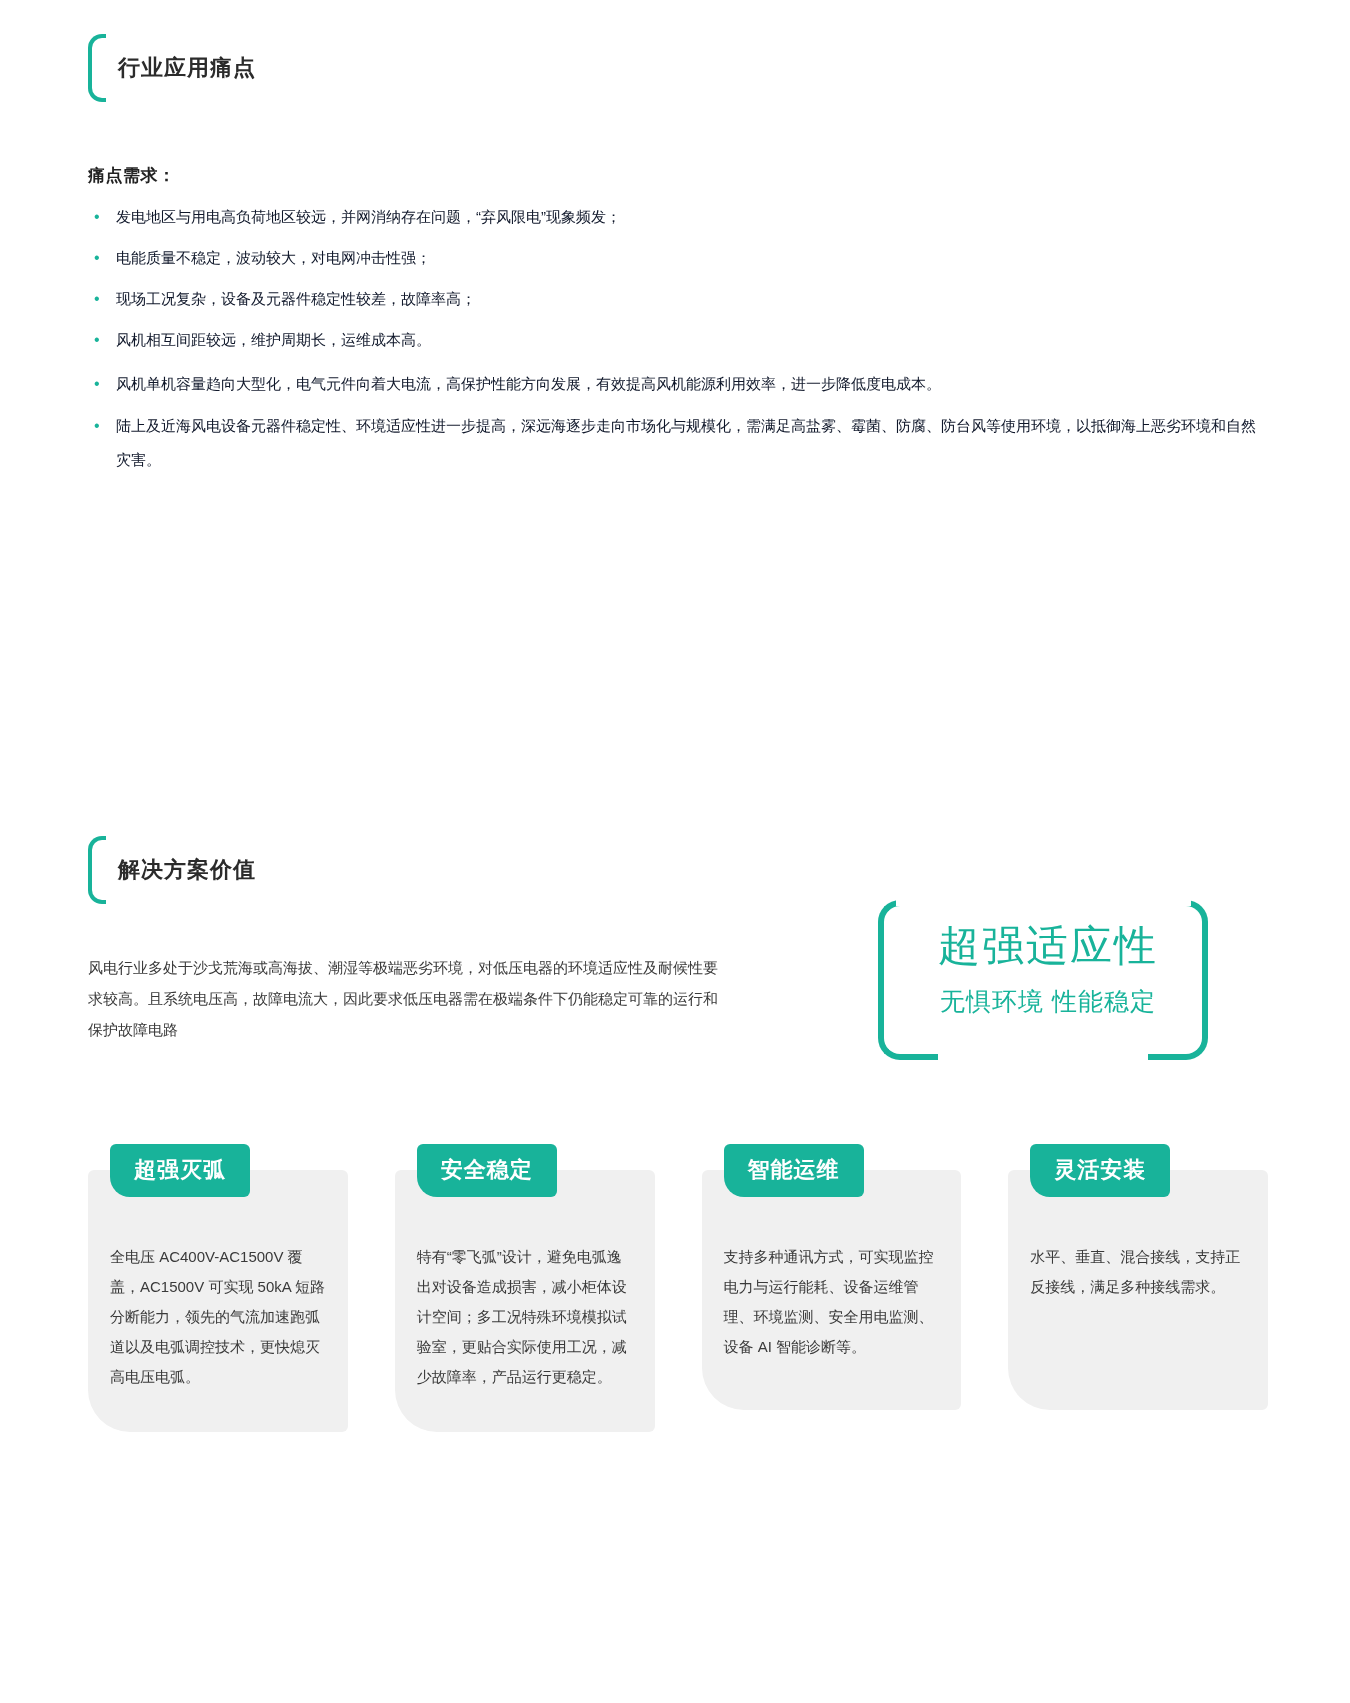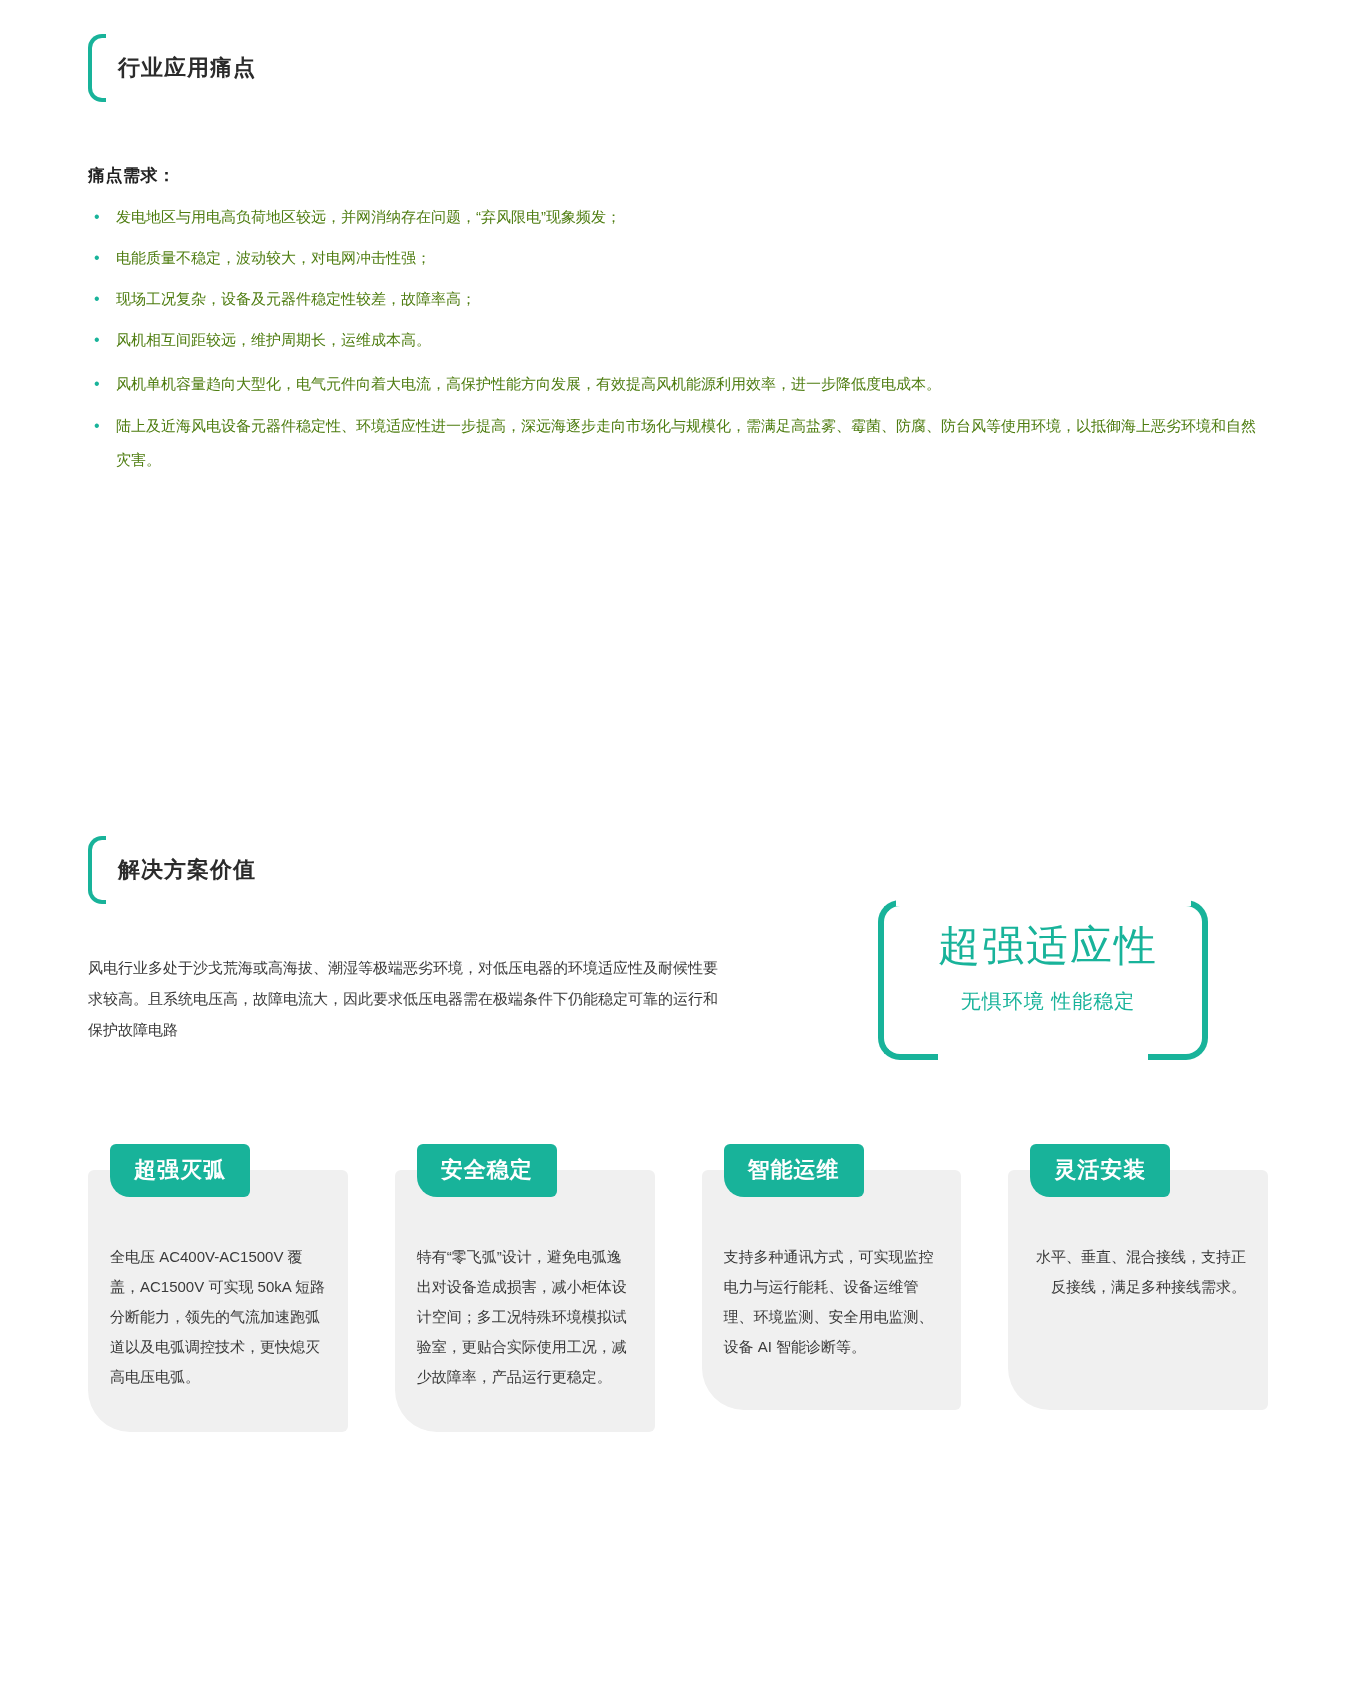--- a/index.html
+++ b/index.html
@@ -77,21 +77,21 @@
   ul.bullets {
     list-style: none;
     margin: 0;
     padding: 0;
   }
   ul.bullets li {
     position: relative;
     padding-left: 28px;
     font-size: 15px;
     line-height: 28px;
-    color: #4d7c0f;
+    color: #0f172a;
     margin-bottom: 13px;
   }
   ul.bullets li::before {
     content: "•";
     position: absolute;
     left: 6px;
     top: 0;
     color: #18b39a;
     font-size: 16px;
   }
@@ -164,41 +164,41 @@
     color: #18b39a;
     letter-spacing: 2px;
     line-height: 52px;
   }
   .badge-sub {
     position: absolute;
     left: 40px;
     top: 84px;
     width: 260px;
     text-align: center;
-    font-size: 20px;
+    font-size: 25px;
     color: #18b39a;
     letter-spacing: 1px;
     line-height: 34px;
   }
 
   
   #feature-cards {
     position: absolute;
     left: 88px;
     top: 1170px;
     width: 1180px;
     display: flex;
     gap: 16px;
   }
   .card {
     position: relative;
     width: 264px;
     margin-right: 31px;
   }
-  .card:last-child { margin-right: 0; text-align: right; }
+  .card:last-child { margin-right: 0; }
 
   .card-body {
     position: relative;
     background: #f0f0f0;
     border-radius: 6px 6px 6px 42px;
     padding: 72px 22px 40px 22px;
     min-height: 240px;
     box-sizing: border-box;
   }
   .card-tag {

